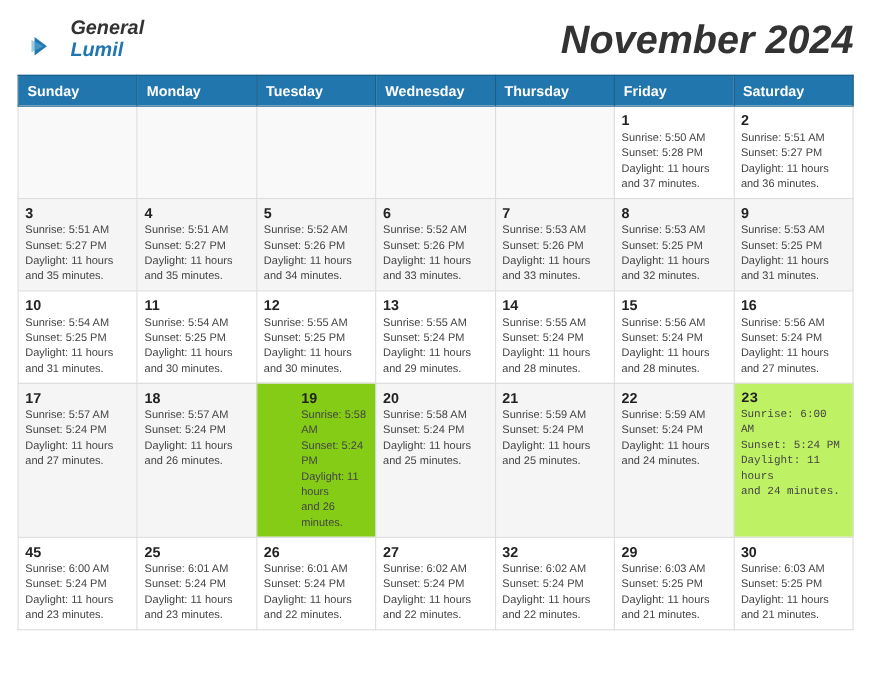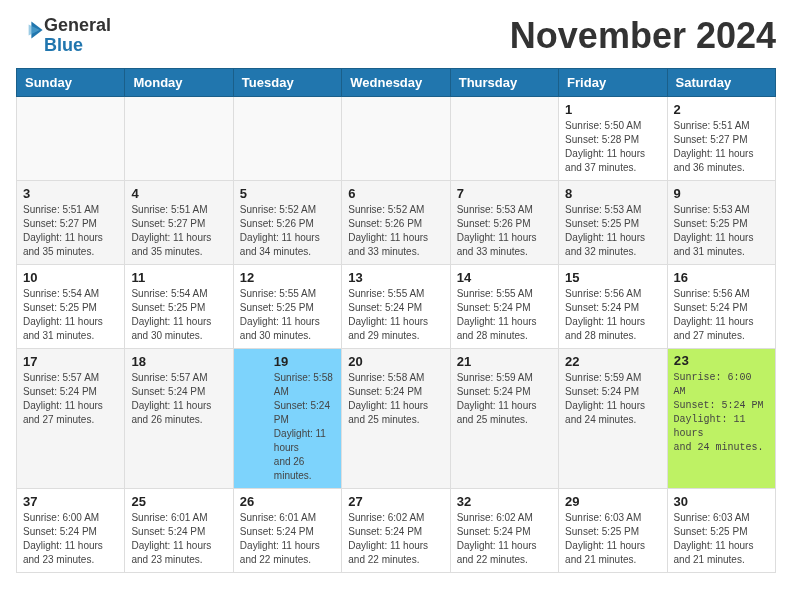--- a/index.html
+++ b/index.html
@@ -11,36 +11,38 @@
       padding: 16px;
     }
     .header {
       display: flex;
       justify-content: space-between;
       align-items: flex-start;
       margin-bottom: 12px;
     }
     .logo {
       display: flex;
-      align-items: flex-start;
-      gap: 0;
+      align-items: flex-end;
+      gap: 20px;
+      font-style: italic;
     }
     .logo-text {
       font-size: 18px;
       font-weight: bold;
       line-height: 1.1;
     }
     .logo-general { color: #333; }
     .logo-blue { color: #2176ae; }
     .logo-icon {
       width: 28px;
       height: 28px;
     }
     .title-block {
       text-align: left;
+      font-style: italic;
     }
     .month-title {
       font-size: 36px;
       font-weight: bold;
       color: #333;
       line-height: 1.1;
     }
     .location {
       font-size: 15px;
       color: #555;
@@ -94,21 +96,21 @@
 <body>
 
 <div class="header">
   <div class="logo">
     <svg class="logo-icon" viewBox="0 0 40 40">
       <polygon points="22,8 38,20 22,32" fill="#2176ae"></polygon>
       <polygon points="18,12 34,20 18,28" fill="#5aaad4" opacity="0.6"></polygon>
     </svg>
     <div class="logo-text">
       <span class="logo-general">General</span><br>
-      <span class="logo-blue">Blue</span>
+      <span class="logo-blue">Lumil</span>
     </div>
   </div>
   <div class="title-block">
     <div class="month-title">November 2024</div>
   </div>
 </div>
 
 <table class="calendar">
   <thead>
     <tr>
@@ -253,21 +255,21 @@
 Daylight: 11 hours
 and 27 minutes.</div>
         </td>
         <td style="background: rgb(245, 245, 245); margin-left: 16px;">
           <span class="day-num">18</span>
           <div class="day-info" style="white-space: pre-line;">Sunrise: 5:57 AM
 Sunset: 5:24 PM
 Daylight: 11 hours
 and 26 minutes.</div>
         </td>
-        <td style="background: #7dd3fc; padding-left: 40px;">
+        <td style="background: #84cc16; padding-left: 40px;">
           <span class="day-num">19</span>
           <div class="day-info" style="white-space: pre-line;">Sunrise: 5:58 AM
 Sunset: 5:24 PM
 Daylight: 11 hours
 and 26 minutes.</div>
         </td>
         <td style="background: rgb(245, 245, 245);">
           <span class="day-num">20</span>
           <div class="day-info" style="white-space: pre-line;">Sunrise: 5:58 AM
 Sunset: 5:24 PM
@@ -291,21 +293,21 @@
         <td style="background: #bef264; font-family: Liberation Mono, monospace;">
           <span class="day-num">23</span>
           <div class="day-info" style="white-space: pre-line;">Sunrise: 6:00 AM
 Sunset: 5:24 PM
 Daylight: 11 hours
 and 24 minutes.</div>
         </td>
       </tr>
       <tr class="week-row">
         <td>
-          <span class="day-num">37</span>
+          <span class="day-num">45</span>
           <div class="day-info" style="white-space: pre-line;">Sunrise: 6:00 AM
 Sunset: 5:24 PM
 Daylight: 11 hours
 and 23 minutes.</div>
         </td>
         <td>
           <span class="day-num">25</span>
           <div class="day-info" style="white-space: pre-line;">Sunrise: 6:01 AM
 Sunset: 5:24 PM
 Daylight: 11 hours

